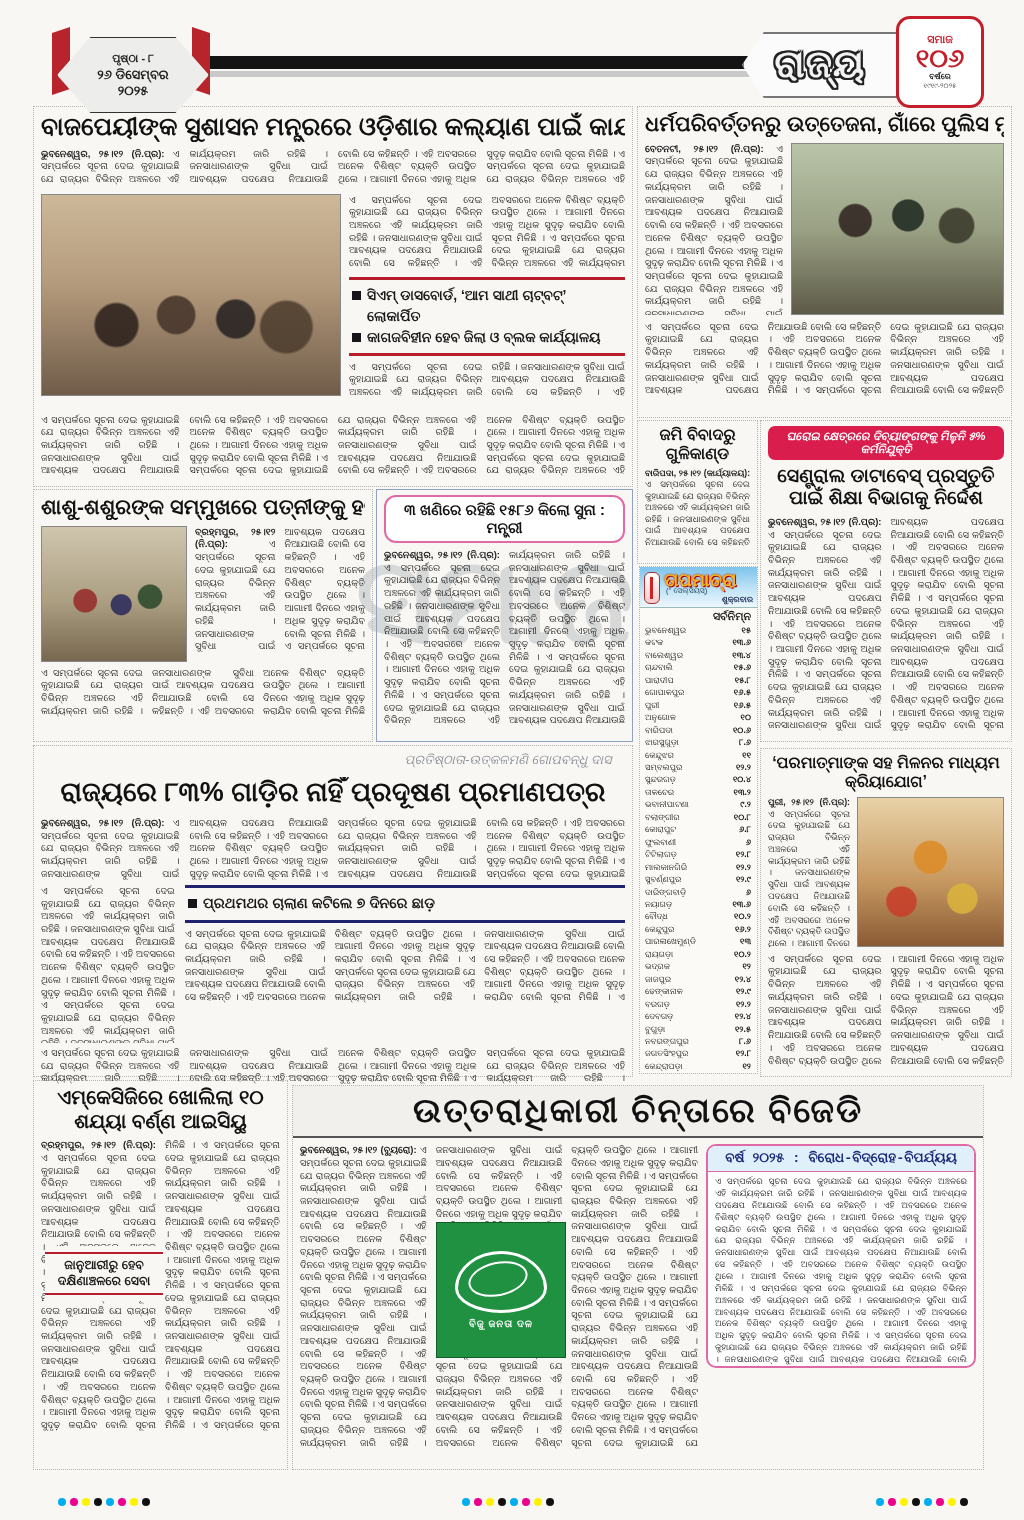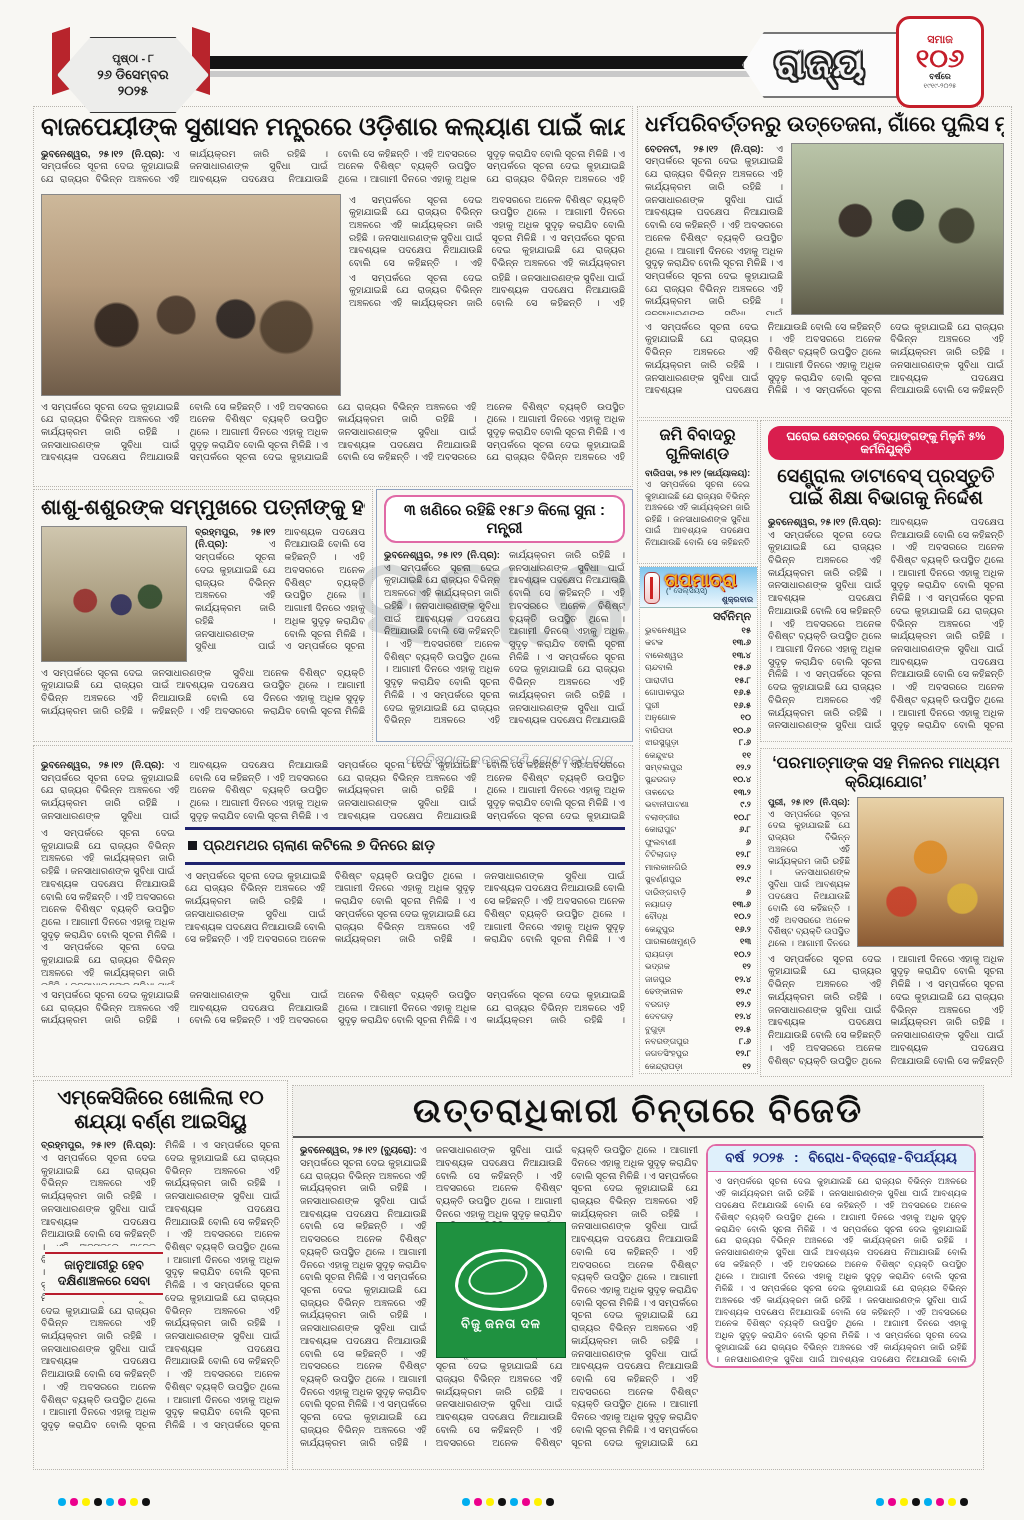--- a/index.html
+++ b/index.html
@@ -56,26 +56,26 @@
   .wx-thermo{position:absolute;left:4px;top:5px;width:14px;height:30px;background:linear-gradient(180deg,#fff,#f3c9c9);border:1px solid #a33;border-radius:6px;}
   .wx-thermo:after{content:"";position:absolute;left:5px;top:4px;width:3px;height:22px;background:#c22;}
   .wx-title{position:absolute;left:24px;top:3px;font-size:18px;font-weight:bold;color:#f7b520;text-shadow:0 0 2px #a00,1px 1px 0 #a00;}
   .wx-unit{position:absolute;left:26px;top:19px;font-size:7.5px;color:#134;}
   .wx-day{position:absolute;right:4px;bottom:2px;font-size:8px;color:#235;font-weight:bold;}
   .wx-col{font-size:11px;font-weight:bold;text-align:right;padding:2px 6px 1px 0;}
   .wrow{display:flex;justify-content:space-between;font-size:8.4px;line-height:12.45px;padding:0 6px 0 5px;}
   .wrow .v{font-weight:bold;}
 
   
-  .red-strip{background:#d91e4e;color:#fff;font-weight:bold;font-size:11.5px;text-align:center;border-radius:12px;padding:4px 2px;}
+  .red-strip{background:#d91e4e;color:#fff;font-weight:bold;font-size:11.5px;text-align:center;border-radius:7px;padding:4px 2px;font-style:italic;}
   .pink-round{border:2px solid #e06aa6;border-radius:12px;background:#fff;text-align:center;padding:4px 2px;}
   .bjd-logo{position:absolute;background:#1f9140;border:1px solid #0c5f27;display:flex;flex-direction:column;align-items:center;justify-content:center;z-index:4;}
   .conch{width:86px;height:56px;background:#1f9140;border:3px solid #fff;border-radius:50% 50% 50% 50%/60% 60% 40% 40%;position:relative;}
   .conch:after{content:"";position:absolute;left:10px;top:8px;width:56px;height:30px;border:2px solid #fff;border-radius:50%;transform:rotate(-12deg);}
-  .bjd-text{color:#fff;font-size:13px;font-weight:bold;margin-top:5px;letter-spacing:1px;font-family:Liberation Serif, serif;}
+  .bjd-text{color:#fff;font-size:10px;font-weight:bold;margin-top:5px;letter-spacing:1px;}
   .year-box{position:absolute;border:2px solid #e06aa6;border-radius:10px;background:#fff;z-index:3;box-sizing:border-box;overflow:hidden;}
   .year-box .yb-head{background:#dff0fb;color:#1a2a7a;font-weight:bold;font-size:13.5px;text-align:center;padding:5px 2px;border-bottom:1px solid #e06aa6;}
   .year-box .yb-body{padding:5px 7px;font-size:8.6px;line-height:1.38;text-align:justify;overflow:hidden;height:268px;}
 
   
   #wm{position:absolute;left:330px;top:540px;width:330px;height:215px;z-index:1;opacity:.20;text-align:center;pointer-events:none;}
   #wm .wm-word{font-size:120px;font-weight:bold;color:#5a6472;line-height:1.0;}
   #wm-founder{position:absolute;left:368px;top:752px;width:280px;text-align:center;font-size:13px;font-style:italic;color:#8a8f96;z-index:1;}
 
   
@@ -116,20 +116,30 @@
   </div>
   <div id="wm-founder">ପ୍ରତିଷ୍ଠାତା-ଉତ୍କଳମଣି ଗୋପବନ୍ଧୁ ଦାସ</div>
 
   <div class="art" style="left:33px;top:106px;width:600px;height:381px;">
     <div class="hl" style="font-size:25px;white-space:nowrap;overflow:hidden;">ବାଜପେୟୀଙ୍କ ସୁଶାସନ ମନ୍ତ୍ରରେ ଓଡ଼ିଶାର କଲ୍ୟାଣ ପାଇଁ କାର୍ଯ୍ୟରତ : ମୁଖ୍ୟମନ୍ତ୍ରୀ</div>
     <div class="bodytx cols4" style="height:42px;margin-top:6px;"><span class="dateline">ଭୁବନେଶ୍ୱର, ୨୫।୧୨ (ନି.ପ୍ର):</span> <span>ଏ ସମ୍ପର୍କରେ ସୂଚନା ଦେଇ କୁହାଯାଇଛି ଯେ ରାଜ୍ୟର ବିଭିନ୍ନ ଅଞ୍ଚଳରେ ଏହି କାର୍ଯ୍ୟକ୍ରମ ଜାରି ରହିଛି । ଜନସାଧାରଣଙ୍କ ସୁବିଧା ପାଇଁ ଆବଶ୍ୟକ ପଦକ୍ଷେପ ନିଆଯାଉଛି ବୋଲି ସେ କହିଛନ୍ତି । ଏହି ଅବସରରେ ଅନେକ ବିଶିଷ୍ଟ ବ୍ୟକ୍ତି ଉପସ୍ଥିତ ଥିଲେ । ଆଗାମୀ ଦିନରେ ଏହାକୁ ଅଧିକ ସୁଦୃଢ଼ କରାଯିବ ବୋଲି ସୂଚନା ମିଳିଛି । ଏ ସମ୍ପର୍କରେ ସୂଚନା ଦେଇ କୁହାଯାଇଛି ଯେ ରାଜ୍ୟର ବିଭିନ୍ନ ଅଞ୍ଚଳରେ ଏହି କାର୍ଯ୍ୟକ୍ରମ ଜାରି ରହିଛି । ଜନସାଧାରଣଙ୍କ ସୁବିଧା ପାଇଁ ଆବଶ୍ୟକ ପଦକ୍ଷେପ ନିଆଯାଉଛି ବୋଲି ସେ କହିଛନ୍ତି । ଏହି ଅବସରରେ ଅନେକ ବିଶିଷ୍ଟ ବ୍ୟକ୍ତି ଉପସ୍ଥିତ ଥିଲେ । ଆଗାମୀ ଦିନରେ ଏହାକୁ ଅଧିକ ସୁଦୃଢ଼ କରାଯିବ ବୋଲି ସୂଚନା ମିଳିଛି । </span></div>
     <div style="display:flex;gap:8px;margin-top:4px;">
       <div class="photo" style="width:300px;height:202px;flex:0 0 300px;"></div>
       <div style="flex:1;">
         <div class="bodytx cols2" style="height:78px;">ଏ ସମ୍ପର୍କରେ ସୂଚନା ଦେଇ କୁହାଯାଇଛି ଯେ ରାଜ୍ୟର ବିଭିନ୍ନ ଅଞ୍ଚଳରେ ଏହି କାର୍ଯ୍ୟକ୍ରମ ଜାରି ରହିଛି । ଜନସାଧାରଣଙ୍କ ସୁବିଧା ପାଇଁ ଆବଶ୍ୟକ ପଦକ୍ଷେପ ନିଆଯାଉଛି ବୋଲି ସେ କହିଛନ୍ତି । ଏହି ଅବସରରେ ଅନେକ ବିଶିଷ୍ଟ ବ୍ୟକ୍ତି ଉପସ୍ଥିତ ଥିଲେ । ଆଗାମୀ ଦିନରେ ଏହାକୁ ଅଧିକ ସୁଦୃଢ଼ କରାଯିବ ବୋଲି ସୂଚନା ମିଳିଛି । ଏ ସମ୍ପର୍କରେ ସୂଚନା ଦେଇ କୁହାଯାଇଛି ଯେ ରାଜ୍ୟର ବିଭିନ୍ନ ଅଞ୍ଚଳରେ ଏହି କାର୍ଯ୍ୟକ୍ରମ ଜାରି ରହିଛି । ଜନସାଧାରଣଙ୍କ ସୁବିଧା ପାଇଁ ଆବଶ୍ୟକ ପଦକ୍ଷେପ ନିଆଯାଉଛି ବୋଲି ସେ କହିଛନ୍ତି । ଏହି ଅବସରରେ ଅନେକ ବିଶିଷ୍ଟ ବ୍ୟକ୍ତି ଉପସ୍ଥିତ ଥିଲେ । ଆଗାମୀ ଦିନରେ ଏହାକୁ ଅଧିକ ସୁଦୃଢ଼ କରାଯିବ ବୋଲି ସୂଚନା ମିଳିଛି । </div>
+        <div class="bullets" style="margin:5px 0;">
+          <div class="bullet-line">
+              <span class="sq"></span>
+              <span>ସିଏମ୍ ଡାସବୋର୍ଡ, ‘ଆମ ସାଥୀ ଚାଟ୍‌ବଟ୍’ ଲୋକାର୍ପିତ</span>
+            </div>
+          <div class="bullet-line">
+              <span class="sq"></span>
+              <span>କାଗଜବିହୀନ ହେବ ଜିଲା ଓ ବ୍ଲକ କାର୍ଯ୍ୟାଳୟ</span>
+            </div>
+        </div>
         <div class="bodytx cols2" style="height:48px;">ଏ ସମ୍ପର୍କରେ ସୂଚନା ଦେଇ କୁହାଯାଇଛି ଯେ ରାଜ୍ୟର ବିଭିନ୍ନ ଅଞ୍ଚଳରେ ଏହି କାର୍ଯ୍ୟକ୍ରମ ଜାରି ରହିଛି । ଜନସାଧାରଣଙ୍କ ସୁବିଧା ପାଇଁ ଆବଶ୍ୟକ ପଦକ୍ଷେପ ନିଆଯାଉଛି ବୋଲି ସେ କହିଛନ୍ତି । ଏହି ଅବସରରେ ଅନେକ ବିଶିଷ୍ଟ ବ୍ୟକ୍ତି ଉପସ୍ଥିତ ଥିଲେ । ଆଗାମୀ ଦିନରେ ଏହାକୁ ଅଧିକ ସୁଦୃଢ଼ କରାଯିବ ବୋଲି ସୂଚନା ମିଳିଛି । ଏ ସମ୍ପର୍କରେ ସୂଚନା ଦେଇ କୁହାଯାଇଛି ଯେ ରାଜ୍ୟର ବିଭିନ୍ନ ଅଞ୍ଚଳରେ ଏହି କାର୍ଯ୍ୟକ୍ରମ ଜାରି ରହିଛି । ଜନସାଧାରଣଙ୍କ ସୁବିଧା ପାଇଁ ଆବଶ୍ୟକ ପଦକ୍ଷେପ ନିଆଯାଉଛି ବୋଲି ସେ କହିଛନ୍ତି । ଏହି ଅବସରରେ ଅନେକ ବିଶିଷ୍ଟ ବ୍ୟକ୍ତି ଉପସ୍ଥିତ ଥିଲେ । ଆଗାମୀ ଦିନରେ ଏହାକୁ ଅଧିକ ସୁଦୃଢ଼ କରାଯିବ ବୋଲି ସୂଚନା ମିଳିଛି । </div>
       </div>
     </div>
     <div class="bodytx cols4" style="height:66px;margin-top:5px;">ଏ ସମ୍ପର୍କରେ ସୂଚନା ଦେଇ କୁହାଯାଇଛି ଯେ ରାଜ୍ୟର ବିଭିନ୍ନ ଅଞ୍ଚଳରେ ଏହି କାର୍ଯ୍ୟକ୍ରମ ଜାରି ରହିଛି । ଜନସାଧାରଣଙ୍କ ସୁବିଧା ପାଇଁ ଆବଶ୍ୟକ ପଦକ୍ଷେପ ନିଆଯାଉଛି ବୋଲି ସେ କହିଛନ୍ତି । ଏହି ଅବସରରେ ଅନେକ ବିଶିଷ୍ଟ ବ୍ୟକ୍ତି ଉପସ୍ଥିତ ଥିଲେ । ଆଗାମୀ ଦିନରେ ଏହାକୁ ଅଧିକ ସୁଦୃଢ଼ କରାଯିବ ବୋଲି ସୂଚନା ମିଳିଛି । ଏ ସମ୍ପର୍କରେ ସୂଚନା ଦେଇ କୁହାଯାଇଛି ଯେ ରାଜ୍ୟର ବିଭିନ୍ନ ଅଞ୍ଚଳରେ ଏହି କାର୍ଯ୍ୟକ୍ରମ ଜାରି ରହିଛି । ଜନସାଧାରଣଙ୍କ ସୁବିଧା ପାଇଁ ଆବଶ୍ୟକ ପଦକ୍ଷେପ ନିଆଯାଉଛି ବୋଲି ସେ କହିଛନ୍ତି । ଏହି ଅବସରରେ ଅନେକ ବିଶିଷ୍ଟ ବ୍ୟକ୍ତି ଉପସ୍ଥିତ ଥିଲେ । ଆଗାମୀ ଦିନରେ ଏହାକୁ ଅଧିକ ସୁଦୃଢ଼ କରାଯିବ ବୋଲି ସୂଚନା ମିଳିଛି । ଏ ସମ୍ପର୍କରେ ସୂଚନା ଦେଇ କୁହାଯାଇଛି ଯେ ରାଜ୍ୟର ବିଭିନ୍ନ ଅଞ୍ଚଳରେ ଏହି କାର୍ଯ୍ୟକ୍ରମ ଜାରି ରହିଛି । ଜନସାଧାରଣଙ୍କ ସୁବିଧା ପାଇଁ ଆବଶ୍ୟକ ପଦକ୍ଷେପ ନିଆଯାଉଛି ବୋଲି ସେ କହିଛନ୍ତି । ଏହି ଅବସରରେ ଅନେକ ବିଶିଷ୍ଟ ବ୍ୟକ୍ତି ଉପସ୍ଥିତ ଥିଲେ । ଆଗାମୀ ଦିନରେ ଏହାକୁ ଅଧିକ ସୁଦୃଢ଼ କରାଯିବ ବୋଲି ସୂଚନା ମିଳିଛି । </div>
   </div>
 
   <div class="art" style="left:637px;top:106px;width:375px;height:312px;">
     <div class="hl" style="font-size:21px;white-space:nowrap;overflow:hidden;">ଧର୍ମପରିବର୍ତ୍ତନରୁ ଉତ୍ତେଜନା, ଗାଁରେ ପୁଲିସ ମୁତୟନ</div>
     <div style="display:flex;gap:8px;margin-top:6px;">
       <div class="bodytx" style="width:138px;height:172px;flex:0 0 138px;"><span class="dateline">ବେତନଟୀ, ୨୫।୧୨ (ନି.ପ୍ର):</span> <span>ଏ ସମ୍ପର୍କରେ ସୂଚନା ଦେଇ କୁହାଯାଇଛି ଯେ ରାଜ୍ୟର ବିଭିନ୍ନ ଅଞ୍ଚଳରେ ଏହି କାର୍ଯ୍ୟକ୍ରମ ଜାରି ରହିଛି । ଜନସାଧାରଣଙ୍କ ସୁବିଧା ପାଇଁ ଆବଶ୍ୟକ ପଦକ୍ଷେପ ନିଆଯାଉଛି ବୋଲି ସେ କହିଛନ୍ତି । ଏହି ଅବସରରେ ଅନେକ ବିଶିଷ୍ଟ ବ୍ୟକ୍ତି ଉପସ୍ଥିତ ଥିଲେ । ଆଗାମୀ ଦିନରେ ଏହାକୁ ଅଧିକ ସୁଦୃଢ଼ କରାଯିବ ବୋଲି ସୂଚନା ମିଳିଛି । ଏ ସମ୍ପର୍କରେ ସୂଚନା ଦେଇ କୁହାଯାଇଛି ଯେ ରାଜ୍ୟର ବିଭିନ୍ନ ଅଞ୍ଚଳରେ ଏହି କାର୍ଯ୍ୟକ୍ରମ ଜାରି ରହିଛି । ଜନସାଧାରଣଙ୍କ ସୁବିଧା ପାଇଁ ଆବଶ୍ୟକ ପଦକ୍ଷେପ ନିଆଯାଉଛି ବୋଲି ସେ କହିଛନ୍ତି । ଏହି ଅବସରରେ ଅନେକ ବିଶିଷ୍ଟ ବ୍ୟକ୍ତି ଉପସ୍ଥିତ ଥିଲେ । ଆଗାମୀ ଦିନରେ ଏହାକୁ ଅଧିକ ସୁଦୃଢ଼ କରାଯିବ ବୋଲି ସୂଚନା ମିଳିଛି । ଏ ସମ୍ପର୍କରେ ସୂଚନା ଦେଇ କୁହାଯାଇଛି ଯେ ରାଜ୍ୟର ବିଭିନ୍ନ ଅଞ୍ଚଳରେ ଏହି କାର୍ଯ୍ୟକ୍ରମ ଜାରି ରହିଛି । ଜନସାଧାରଣଙ୍କ ସୁବିଧା ପାଇଁ ଆବଶ୍ୟକ ପଦକ୍ଷେପ ନିଆଯାଉଛି ବୋଲି ସେ କହିଛନ୍ତି । ଏହି ଅବସରରେ ଅନେକ ବିଶିଷ୍ଟ ବ୍ୟକ୍ତି ଉପସ୍ଥିତ ଥିଲେ । ଆଗାମୀ ଦିନରେ ଏହାକୁ ଅଧିକ ସୁଦୃଢ଼ କରାଯିବ ବୋଲି ସୂଚନା ମିଳିଛି । </span></div>
@@ -323,20 +333,21 @@
       </div>
   </div>
 
   <div class="art" style="left:760px;top:420px;width:252px;height:322px;">
     <div class="red-strip">ଘରୋଇ କ୍ଷେତ୍ରରେ ଦିବ୍ୟାଙ୍ଗଙ୍କୁ ମିଳୁନି ୫% କର୍ମନିଯୁକ୍ତି</div>
     <div class="hl" style="font-size:19px;margin-top:5px;">ସେଣ୍ଟ୍ରାଲ ଡାଟାବେସ୍ ପ୍ରସ୍ତୁତି ପାଇଁ ଶିକ୍ଷା ବିଭାଗକୁ ନିର୍ଦ୍ଦେଶ</div>
     <div class="bodytx cols2" style="height:218px;margin-top:6px;"><span class="dateline">ଭୁବନେଶ୍ୱର, ୨୫।୧୨ (ନି.ପ୍ର):</span> <span>ଏ ସମ୍ପର୍କରେ ସୂଚନା ଦେଇ କୁହାଯାଇଛି ଯେ ରାଜ୍ୟର ବିଭିନ୍ନ ଅଞ୍ଚଳରେ ଏହି କାର୍ଯ୍ୟକ୍ରମ ଜାରି ରହିଛି । ଜନସାଧାରଣଙ୍କ ସୁବିଧା ପାଇଁ ଆବଶ୍ୟକ ପଦକ୍ଷେପ ନିଆଯାଉଛି ବୋଲି ସେ କହିଛନ୍ତି । ଏହି ଅବସରରେ ଅନେକ ବିଶିଷ୍ଟ ବ୍ୟକ୍ତି ଉପସ୍ଥିତ ଥିଲେ । ଆଗାମୀ ଦିନରେ ଏହାକୁ ଅଧିକ ସୁଦୃଢ଼ କରାଯିବ ବୋଲି ସୂଚନା ମିଳିଛି । ଏ ସମ୍ପର୍କରେ ସୂଚନା ଦେଇ କୁହାଯାଇଛି ଯେ ରାଜ୍ୟର ବିଭିନ୍ନ ଅଞ୍ଚଳରେ ଏହି କାର୍ଯ୍ୟକ୍ରମ ଜାରି ରହିଛି । ଜନସାଧାରଣଙ୍କ ସୁବିଧା ପାଇଁ ଆବଶ୍ୟକ ପଦକ୍ଷେପ ନିଆଯାଉଛି ବୋଲି ସେ କହିଛନ୍ତି । ଏହି ଅବସରରେ ଅନେକ ବିଶିଷ୍ଟ ବ୍ୟକ୍ତି ଉପସ୍ଥିତ ଥିଲେ । ଆଗାମୀ ଦିନରେ ଏହାକୁ ଅଧିକ ସୁଦୃଢ଼ କରାଯିବ ବୋଲି ସୂଚନା ମିଳିଛି । ଏ ସମ୍ପର୍କରେ ସୂଚନା ଦେଇ କୁହାଯାଇଛି ଯେ ରାଜ୍ୟର ବିଭିନ୍ନ ଅଞ୍ଚଳରେ ଏହି କାର୍ଯ୍ୟକ୍ରମ ଜାରି ରହିଛି । ଜନସାଧାରଣଙ୍କ ସୁବିଧା ପାଇଁ ଆବଶ୍ୟକ ପଦକ୍ଷେପ ନିଆଯାଉଛି ବୋଲି ସେ କହିଛନ୍ତି । ଏହି ଅବସରରେ ଅନେକ ବିଶିଷ୍ଟ ବ୍ୟକ୍ତି ଉପସ୍ଥିତ ଥିଲେ । ଆଗାମୀ ଦିନରେ ଏହାକୁ ଅଧିକ ସୁଦୃଢ଼ କରାଯିବ ବୋଲି ସୂଚନା ମିଳିଛି । ଏ ସମ୍ପର୍କରେ ସୂଚନା ଦେଇ କୁହାଯାଇଛି ଯେ ରାଜ୍ୟର ବିଭିନ୍ନ ଅଞ୍ଚଳରେ ଏହି କାର୍ଯ୍ୟକ୍ରମ ଜାରି ରହିଛି । ଜନସାଧାରଣଙ୍କ ସୁବିଧା ପାଇଁ ଆବଶ୍ୟକ ପଦକ୍ଷେପ ନିଆଯାଉଛି ବୋଲି ସେ କହିଛନ୍ତି । ଏହି ଅବସରରେ ଅନେକ ବିଶିଷ୍ଟ ବ୍ୟକ୍ତି ଉପସ୍ଥିତ ଥିଲେ । ଆଗାମୀ ଦିନରେ ଏହାକୁ ଅଧିକ ସୁଦୃଢ଼ କରାଯିବ ବୋଲି ସୂଚନା ମିଳିଛି । ଏ ସମ୍ପର୍କରେ ସୂଚନା ଦେଇ କୁହାଯାଇଛି ଯେ ରାଜ୍ୟର ବିଭିନ୍ନ ଅଞ୍ଚଳରେ ଏହି କାର୍ଯ୍ୟକ୍ରମ ଜାରି ରହିଛି । ଜନସାଧାରଣଙ୍କ ସୁବିଧା ପାଇଁ ଆବଶ୍ୟକ ପଦକ୍ଷେପ ନିଆଯାଉଛି ବୋଲି ସେ କହିଛନ୍ତି । ଏହି ଅବସରରେ ଅନେକ ବିଶିଷ୍ଟ ବ୍ୟକ୍ତି ଉପସ୍ଥିତ ଥିଲେ । ଆଗାମୀ ଦିନରେ ଏହାକୁ ଅଧିକ ସୁଦୃଢ଼ କରାଯିବ ବୋଲି ସୂଚନା ମିଳିଛି । ଏ ସମ୍ପର୍କରେ ସୂଚନା ଦେଇ କୁହାଯାଇଛି ଯେ ରାଜ୍ୟର ବିଭିନ୍ନ ଅଞ୍ଚଳରେ ଏହି କାର୍ଯ୍ୟକ୍ରମ ଜାରି ରହିଛି । ଜନସାଧାରଣଙ୍କ ସୁବିଧା ପାଇଁ ଆବଶ୍ୟକ ପଦକ୍ଷେପ ନିଆଯାଉଛି ବୋଲି ସେ କହିଛନ୍ତି । ଏହି ଅବସରରେ ଅନେକ ବିଶିଷ୍ଟ ବ୍ୟକ୍ତି ଉପସ୍ଥିତ ଥିଲେ । ଆଗାମୀ ଦିନରେ ଏହାକୁ ଅଧିକ ସୁଦୃଢ଼ କରାଯିବ ବୋଲି ସୂଚନା ମିଳିଛି । </span></div>
   </div>
 
   <div class="art" style="left:33px;top:745px;width:600px;height:332px;">
+    <div class="hl" style="font-size:27px;white-space:nowrap;overflow:hidden;margin-top:26px;">ରାଜ୍ୟରେ ୮୩% ଗାଡ଼ିର ନାହିଁ ପ୍ରଦୂଷଣ ପ୍ରମାଣପତ୍ର</div>
     <div class="bodytx cols4" style="height:64px;margin-top:8px;"><span class="dateline">ଭୁବନେଶ୍ୱର, ୨୫।୧୨ (ନି.ପ୍ର):</span> <span>ଏ ସମ୍ପର୍କରେ ସୂଚନା ଦେଇ କୁହାଯାଇଛି ଯେ ରାଜ୍ୟର ବିଭିନ୍ନ ଅଞ୍ଚଳରେ ଏହି କାର୍ଯ୍ୟକ୍ରମ ଜାରି ରହିଛି । ଜନସାଧାରଣଙ୍କ ସୁବିଧା ପାଇଁ ଆବଶ୍ୟକ ପଦକ୍ଷେପ ନିଆଯାଉଛି ବୋଲି ସେ କହିଛନ୍ତି । ଏହି ଅବସରରେ ଅନେକ ବିଶିଷ୍ଟ ବ୍ୟକ୍ତି ଉପସ୍ଥିତ ଥିଲେ । ଆଗାମୀ ଦିନରେ ଏହାକୁ ଅଧିକ ସୁଦୃଢ଼ କରାଯିବ ବୋଲି ସୂଚନା ମିଳିଛି । ଏ ସମ୍ପର୍କରେ ସୂଚନା ଦେଇ କୁହାଯାଇଛି ଯେ ରାଜ୍ୟର ବିଭିନ୍ନ ଅଞ୍ଚଳରେ ଏହି କାର୍ଯ୍ୟକ୍ରମ ଜାରି ରହିଛି । ଜନସାଧାରଣଙ୍କ ସୁବିଧା ପାଇଁ ଆବଶ୍ୟକ ପଦକ୍ଷେପ ନିଆଯାଉଛି ବୋଲି ସେ କହିଛନ୍ତି । ଏହି ଅବସରରେ ଅନେକ ବିଶିଷ୍ଟ ବ୍ୟକ୍ତି ଉପସ୍ଥିତ ଥିଲେ । ଆଗାମୀ ଦିନରେ ଏହାକୁ ଅଧିକ ସୁଦୃଢ଼ କରାଯିବ ବୋଲି ସୂଚନା ମିଳିଛି । ଏ ସମ୍ପର୍କରେ ସୂଚନା ଦେଇ କୁହାଯାଇଛି ଯେ ରାଜ୍ୟର ବିଭିନ୍ନ ଅଞ୍ଚଳରେ ଏହି କାର୍ଯ୍ୟକ୍ରମ ଜାରି ରହିଛି । ଜନସାଧାରଣଙ୍କ ସୁବିଧା ପାଇଁ ଆବଶ୍ୟକ ପଦକ୍ଷେପ ନିଆଯାଉଛି ବୋଲି ସେ କହିଛନ୍ତି । ଏହି ଅବସରରେ ଅନେକ ବିଶିଷ୍ଟ ବ୍ୟକ୍ତି ଉପସ୍ଥିତ ଥିଲେ । ଆଗାମୀ ଦିନରେ ଏହାକୁ ଅଧିକ ସୁଦୃଢ଼ କରାଯିବ ବୋଲି ସୂଚନା ମିଳିଛି । </span></div>
     <div style="display:flex;gap:10px;margin-top:4px;">
       <div class="bodytx" style="width:134px;flex:0 0 134px;height:158px;">ଏ ସମ୍ପର୍କରେ ସୂଚନା ଦେଇ କୁହାଯାଇଛି ଯେ ରାଜ୍ୟର ବିଭିନ୍ନ ଅଞ୍ଚଳରେ ଏହି କାର୍ଯ୍ୟକ୍ରମ ଜାରି ରହିଛି । ଜନସାଧାରଣଙ୍କ ସୁବିଧା ପାଇଁ ଆବଶ୍ୟକ ପଦକ୍ଷେପ ନିଆଯାଉଛି ବୋଲି ସେ କହିଛନ୍ତି । ଏହି ଅବସରରେ ଅନେକ ବିଶିଷ୍ଟ ବ୍ୟକ୍ତି ଉପସ୍ଥିତ ଥିଲେ । ଆଗାମୀ ଦିନରେ ଏହାକୁ ଅଧିକ ସୁଦୃଢ଼ କରାଯିବ ବୋଲି ସୂଚନା ମିଳିଛି । ଏ ସମ୍ପର୍କରେ ସୂଚନା ଦେଇ କୁହାଯାଇଛି ଯେ ରାଜ୍ୟର ବିଭିନ୍ନ ଅଞ୍ଚଳରେ ଏହି କାର୍ଯ୍ୟକ୍ରମ ଜାରି ରହିଛି । ଜନସାଧାରଣଙ୍କ ସୁବିଧା ପାଇଁ ଆବଶ୍ୟକ ପଦକ୍ଷେପ ନିଆଯାଉଛି ବୋଲି ସେ କହିଛନ୍ତି । ଏହି ଅବସରରେ ଅନେକ ବିଶିଷ୍ଟ ବ୍ୟକ୍ତି ଉପସ୍ଥିତ ଥିଲେ । ଆଗାମୀ ଦିନରେ ଏହାକୁ ଅଧିକ ସୁଦୃଢ଼ କରାଯିବ ବୋଲି ସୂଚନା ମିଳିଛି । ଏ ସମ୍ପର୍କରେ ସୂଚନା ଦେଇ କୁହାଯାଇଛି ଯେ ରାଜ୍ୟର ବିଭିନ୍ନ ଅଞ୍ଚଳରେ ଏହି କାର୍ଯ୍ୟକ୍ରମ ଜାରି ରହିଛି । ଜନସାଧାରଣଙ୍କ ସୁବିଧା ପାଇଁ ଆବଶ୍ୟକ ପଦକ୍ଷେପ ନିଆଯାଉଛି ବୋଲି ସେ କହିଛନ୍ତି । ଏହି ଅବସରରେ ଅନେକ ବିଶିଷ୍ଟ ବ୍ୟକ୍ତି ଉପସ୍ଥିତ ଥିଲେ । ଆଗାମୀ ଦିନରେ ଏହାକୁ ଅଧିକ ସୁଦୃଢ଼ କରାଯିବ ବୋଲି ସୂଚନା ମିଳିଛି । </div>
       <div style="flex:1;">
         <div class="bullets navy">
           <div class="bullet-line" style="font-size:14.5px;">
               <span class="sq"></span>
               <span>ପ୍ରଥମଥର ଚାଲାଣ କଟିଲେ ୭ ଦିନରେ ଛାଡ଼</span>
             </div>
         </div>

